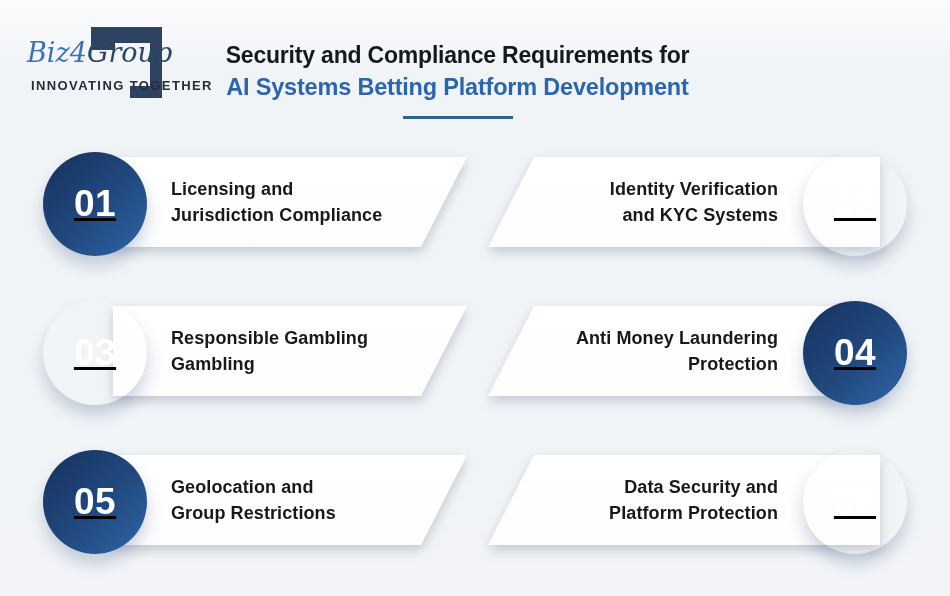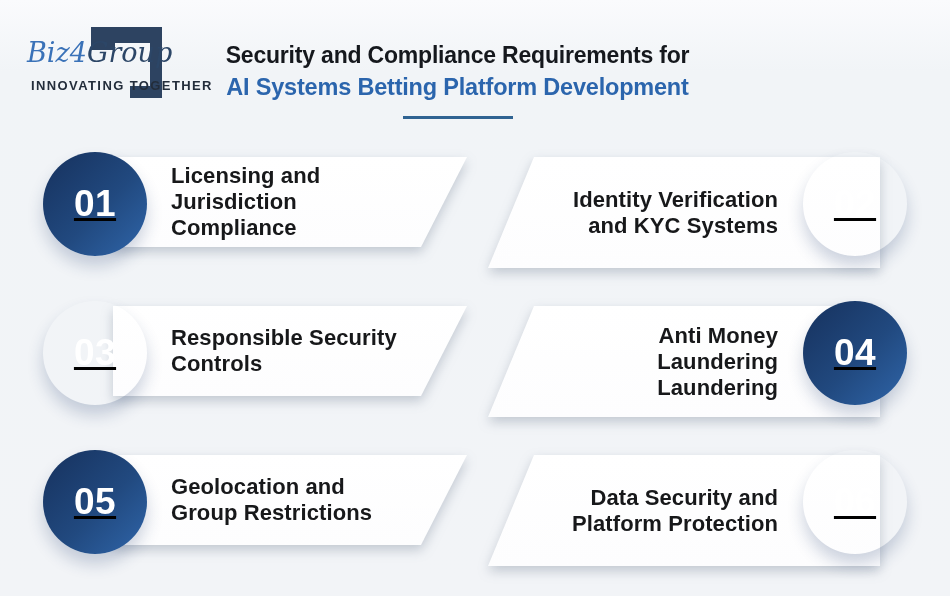--- a/index.html
+++ b/index.html
@@ -41,31 +41,31 @@
   .title-underline { width:110px; height:3px; background:#2f6392; margin:15px auto 0; }
 
   
   .item { position:absolute; height:110px; width:475px; }
   .item.left  { left:0; }
   .item.right { left:475px; }
   .r1 { top:150px; } .r2 { top:299px; } .r3 { top:448px; }
 
   .banner-wrap { position:absolute; top:7px; filter:drop-shadow(0 5px 6px rgba(70,85,110,0.28)); }
   .item.left  .banner-wrap { left:113px; width:354px; height:90px; }
-  .item.right .banner-wrap { left:13px;  width:392px; height:111px; }
+  .item.right .banner-wrap { left:13px;  width:392px; height:90px; }
 
   .banner {
     width:100%; height:100%;
     background:linear-gradient(180deg,#ffffff 0%,#fdfdfe 100%);
     display:flex; flex-direction:column; justify-content:center;
   }
   .item.left  .banner { clip-path:polygon(0 0, 100% 0, calc(100% - 46px) 100%, 0 100%); padding-left:58px; padding-right:70px; align-items:flex-start; text-align:left; }
   .item.right .banner { clip-path:polygon(46px 0, 100% 0, 100% 100%, 0 100%); padding-right:102px; padding-left:70px; align-items:flex-end; text-align:right; }
 
-  .banner-text { font-size:22px; line-height:26px; font-weight:600; color:#17181a; letter-spacing:0.1px; }
+  .banner-text { font-size:18px; line-height:26px; font-weight:600; color:#17181a; letter-spacing:0.1px; }
   .banner-line { display:block; }
 
   .num-circle {
     position:absolute; top:2px; width:104px; height:104px; border-radius:50%;
     display:flex; align-items:center; justify-content:center;
     box-shadow:0 10px 16px rgba(30,60,110,0.22);
     text-decoration:underline;
   }
   .item.left  .num-circle { left:43px; }
   .item.right .num-circle { left:328px; }
@@ -120,36 +120,36 @@
     </div>
     <div class="num-circle light">
       <span class="num">02</span>
     </div>
   </div>
 
   <div class="item left r2">
     <div class="banner-wrap">
       <div class="banner">
         <div class="banner-text">
-          <span class="banner-line">Responsible Security</span>
-          <span class="banner-line">Controls</span>
+          <span class="banner-line">Responsible Gambling</span>
+          <span class="banner-line">Gambling</span>
         </div>
       </div>
     </div>
     <div class="num-circle light">
       <span class="num">03</span>
     </div>
   </div>
 
   <div class="item right r2">
     <div class="banner-wrap">
       <div class="banner">
         <div class="banner-text">
           <span class="banner-line">Anti Money Laundering</span>
-          <span class="banner-line">Laundering</span>
+          <span class="banner-line">Protection</span>
         </div>
       </div>
     </div>
     <div class="num-circle dark">
       <span class="num">04</span>
     </div>
   </div>
 
   <div class="item left r3">
     <div class="banner-wrap">

